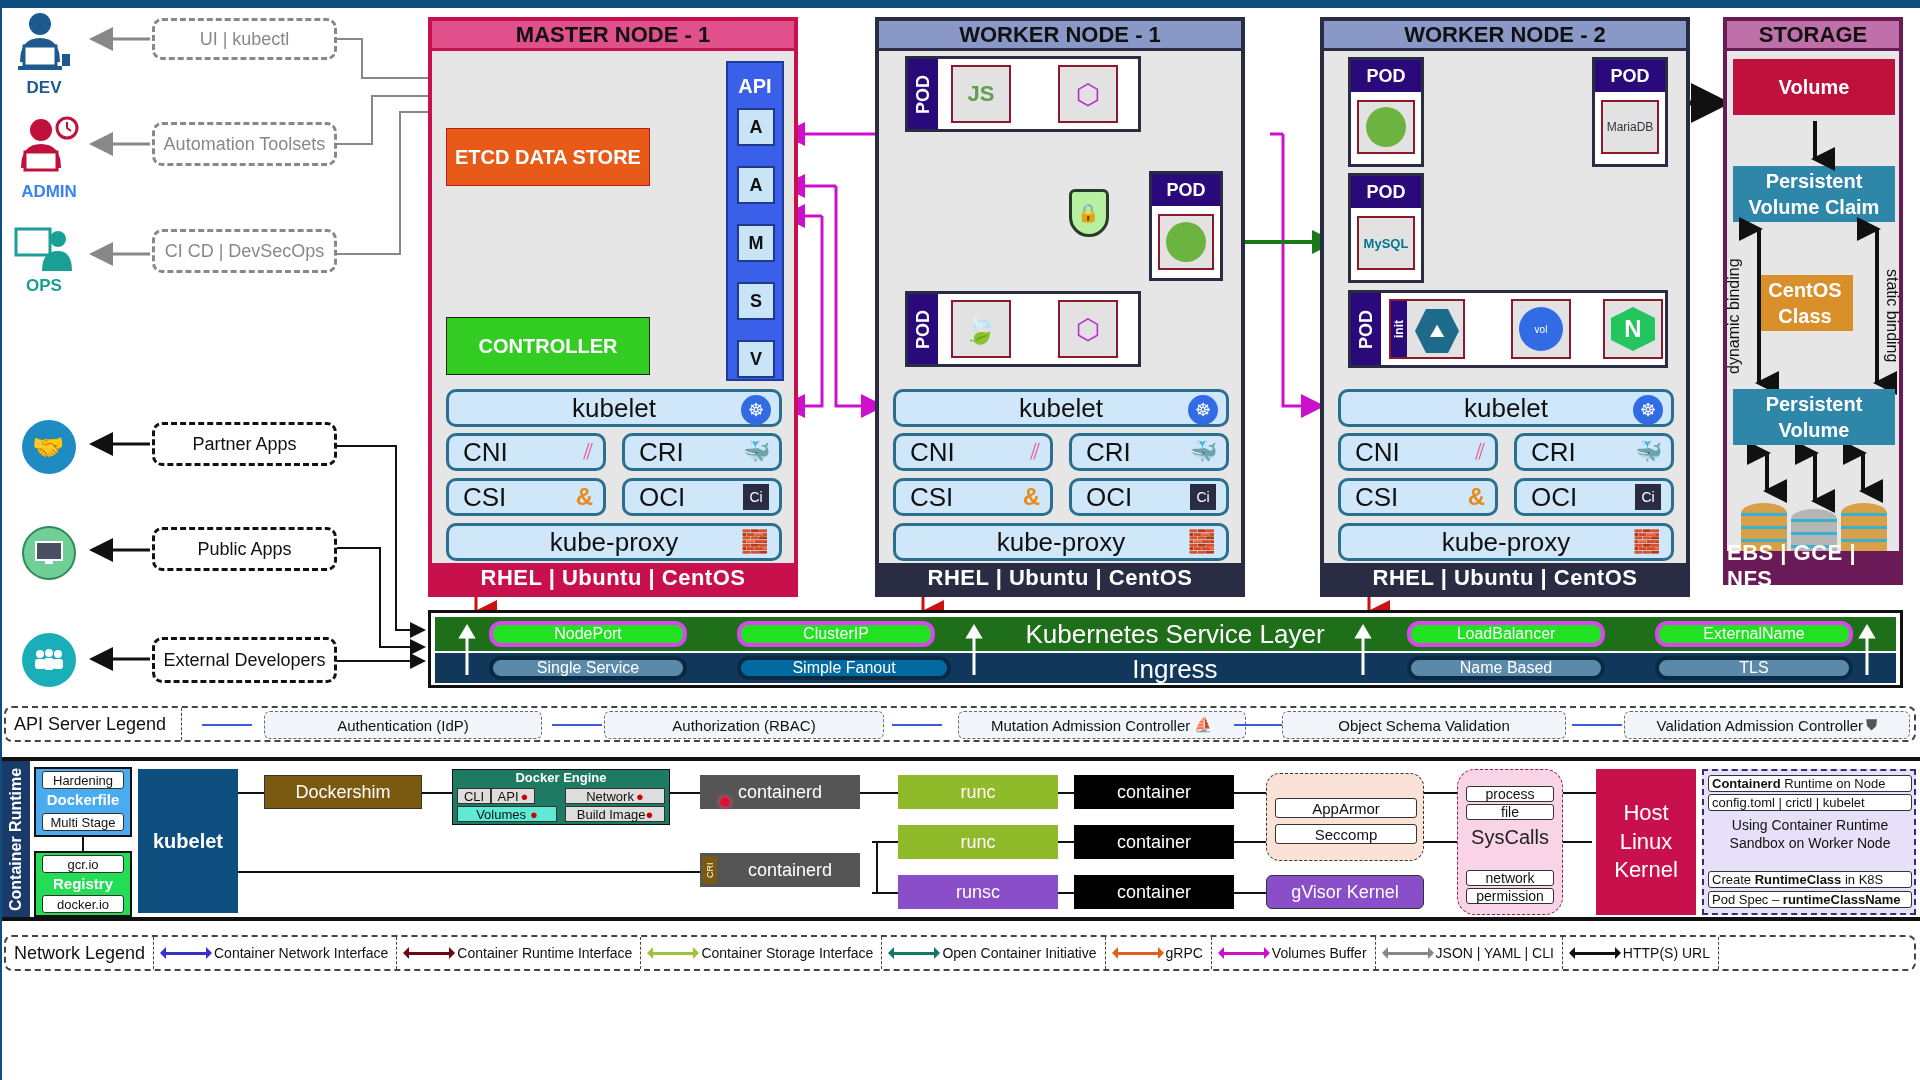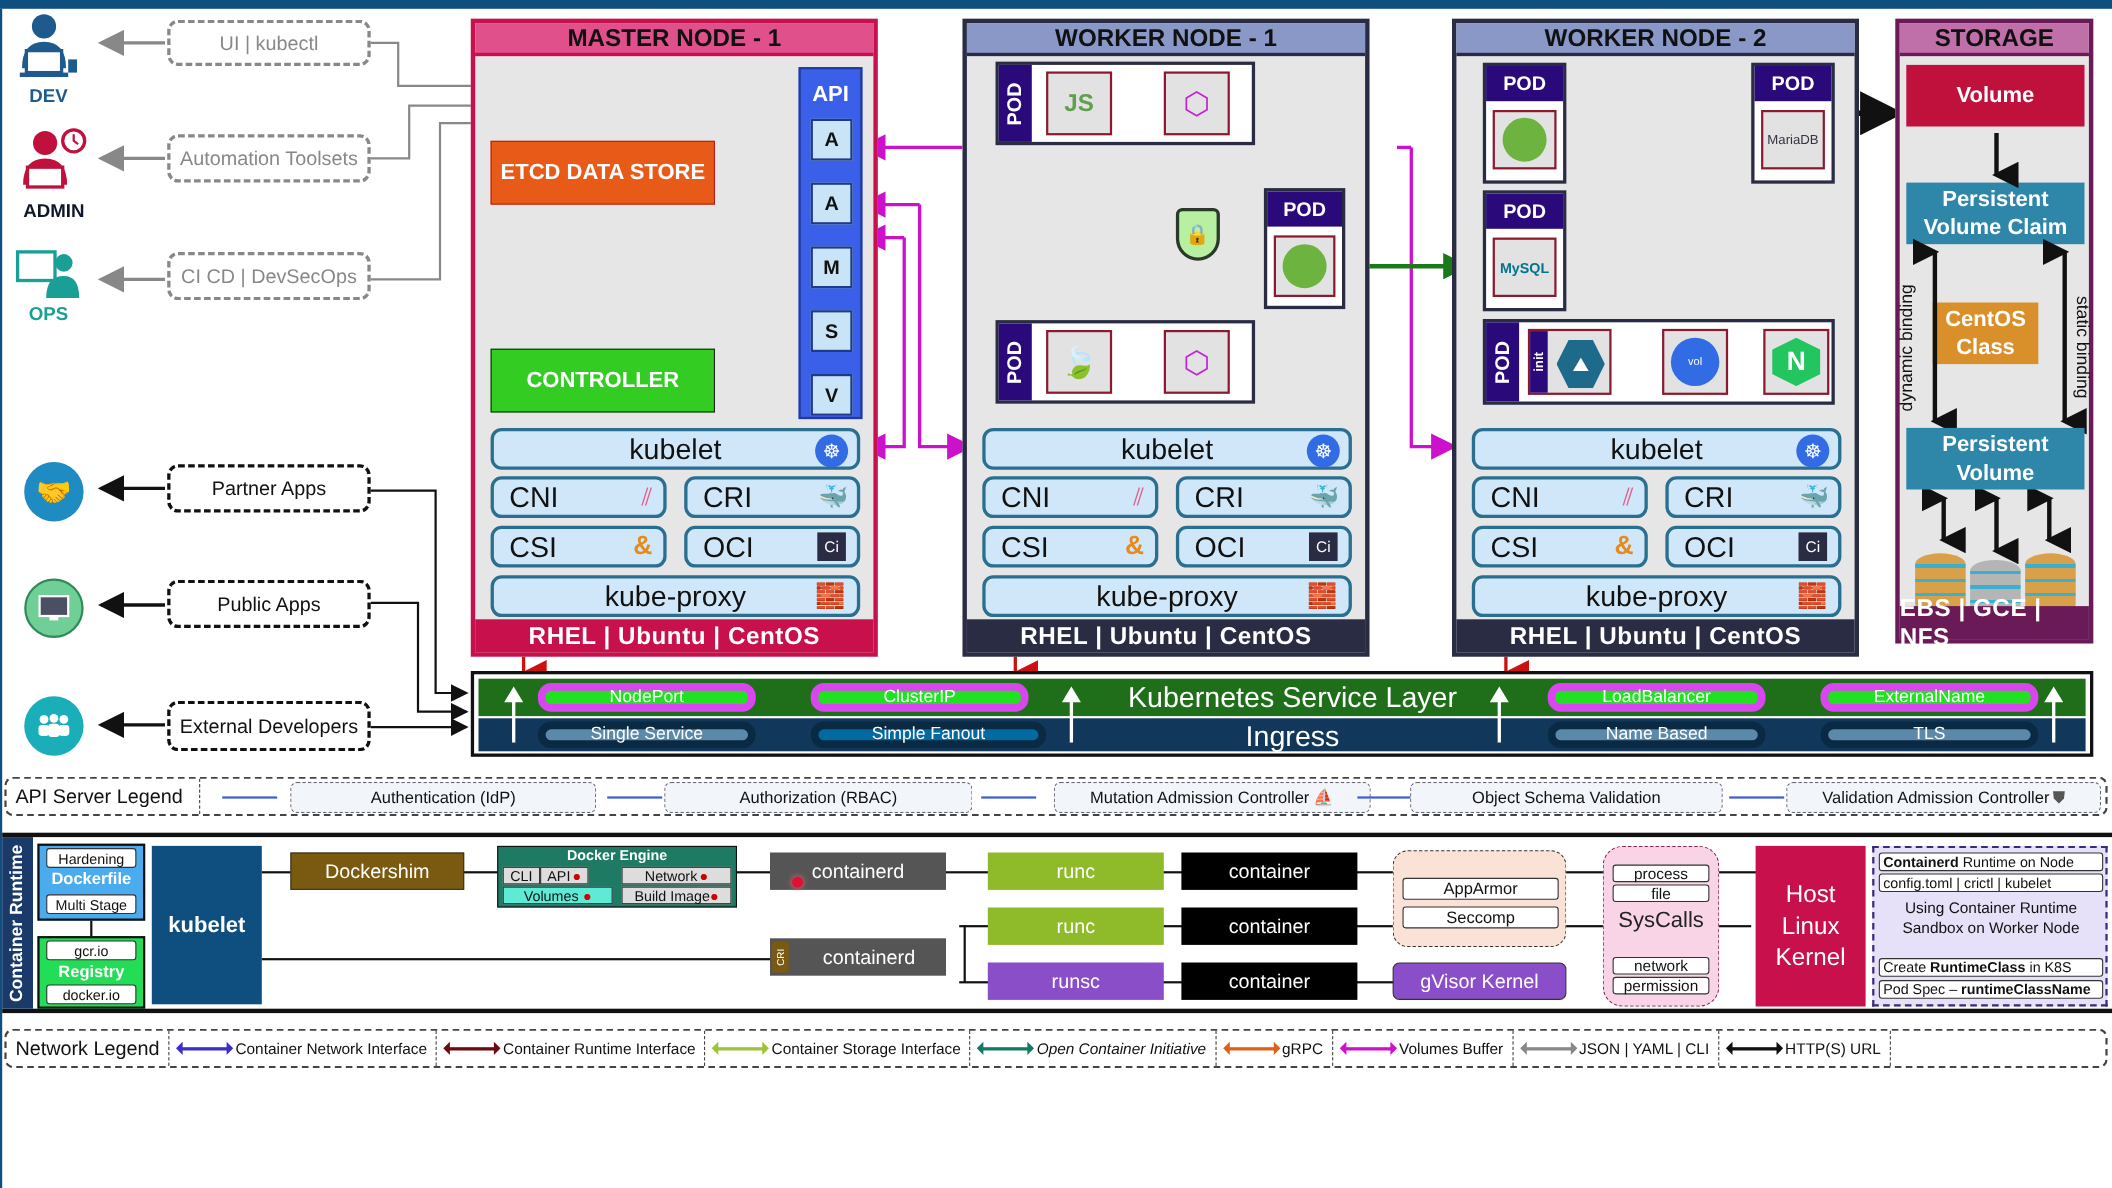--- a/index.html
+++ b/index.html
@@ -14,21 +14,21 @@
 .node-title{position:absolute;left:0;right:0;top:0;height:30px;display:flex;align-items:center;justify-content:center;font-weight:bold;font-size:22px;color:#111}
 .node-foot{position:absolute;left:0;right:0;bottom:0;height:30px;display:flex;align-items:center;justify-content:center;color:#fff;font-size:22px;font-weight:bold;letter-spacing:.5px}
 .comp{display:flex;align-items:center;justify-content:center;color:#fff;font-weight:bold;font-size:20px}
 .api{background:#3a5fe8;border:2px solid #223a9e}
 .apicell{background:#c9e4f7;border:2px solid #1e3a8a;color:#111;font-weight:bold;font-size:18px;display:flex;align-items:center;justify-content:center}
 .pill{background:#cfe7f8;border:3px solid #2a6f8f;border-radius:10px;display:flex;align-items:center;font-size:26px;color:#111;font-weight:500}
 .podv{background:#fff;border:3px solid #2a2c44}
 .podlbl{background:#2a0a7a;color:#fff;font-weight:bold;font-size:18px;display:flex;align-items:center;justify-content:center}
 .tile{background:#e2e2e2;border:2px solid #8b1a2e;display:flex;align-items:center;justify-content:center}
 .svc{border:3px solid #111;background:#fff}
-.svcbtn{border-radius:12px;display:flex;align-items:center;justify-content:center;color:#fff;font-size:16px;border:7px solid #d946ef}
+.svcbtn{border-radius:12px;display:flex;align-items:center;justify-content:center;color:#fff;font-size:16px;border:4px solid #d946ef}
 .legend{border:2px dashed #444;border-radius:8px;display:flex;align-items:center;font-size:15px;color:#111}
 .lgbox{border:1px dashed #667;border-radius:6px;background:#f2f6fb;display:flex;align-items:center;justify-content:center;font-size:15px;height:28px}
 .rt{border-top:4px solid #111;border-bottom:4px solid #111}
 .blk{display:flex;align-items:center;justify-content:center;color:#fff;font-size:18px}
 .wbox{background:#fff;border:1px solid #333;border-radius:3px;display:flex;align-items:center;justify-content:center;font-size:13px;color:#111}
 .icon{display:flex;align-items:center;justify-content:center}
 </style>
 </head>
 <body>
 
@@ -122,21 +122,21 @@
 <div class="abs persona" style="left:14px;top:112px;width:70px">
   <div class="icon" style="height:70px">
     <svg width="64" height="66" viewBox="0 0 64 66">
         <circle cx="24" cy="16" r="11" fill="#c0103c"></circle>
         <path d="M4,54 Q4,30 24,30 Q44,30 44,54z" fill="#c0103c"></path>
         <rect x="8" y="38" width="32" height="18" fill="#fff" stroke="#c0103c" stroke-width="3"></rect>
         <circle cx="50" cy="14" r="10" fill="none" stroke="#c0103c" stroke-width="3"></circle>
         <path d="M50,8 L50,14 L54,17" stroke="#c0103c" stroke-width="2" fill="none"></path>
       </svg>
   </div>
-  <div style="color:#0f172a">ADMIN</div>
+  <div style="color:#3b82f6">ADMIN</div>
 </div>
 <div class="abs persona" style="left:14px;top:222px;width:60px">
   <div class="icon" style="height:54px">
     <svg width="60" height="48" viewBox="0 0 60 48">
         <rect x="2" y="4" width="34" height="26" fill="#fff" stroke="#1a9f96" stroke-width="3"></rect>
         <circle cx="44" cy="14" r="8" fill="#1a9f96"></circle>
         <path d="M28,46 Q28,26 44,26 Q58,26 58,46z" fill="#1a9f96"></path>
       </svg>
   </div>
   <div style="color:#1a9f96">OPS</div>
@@ -513,21 +513,21 @@
         </span>
         <span>Container Runtime Interface</span>
       </div>
       <div style="display: flex; align-items: center; height: 100%; padding: 0px 8px; font-size: 14px; border-right: 1px dashed rgb(68, 68, 68);">
         <span style="display: inline-block; position: relative; width: 48px; height: 3px; background: rgb(158, 194, 58); margin-right: 4px;">
           <span style="position:absolute;left:-2px;top:-5px;border:6px solid transparent;border-right-color:#9ec23a;border-left:0"></span>
           <span style="position:absolute;right:-2px;top:-5px;border:6px solid transparent;border-left-color:#9ec23a;border-right:0"></span>
         </span>
         <span>Container Storage Interface</span>
       </div>
-      <div style="display: flex; align-items: center; height: 100%; padding: 0px 8px; font-size: 14px; border-right: 1px dashed rgb(68, 68, 68); font-style: italic;">
+      <div style="display: flex; align-items: center; height: 100%; padding: 0px 8px; font-size: 14px; border-right: 1px dashed rgb(68, 68, 68);">
         <span style="display: inline-block; position: relative; width: 48px; height: 3px; background: rgb(17, 122, 101); margin-right: 4px;">
           <span style="position:absolute;left:-2px;top:-5px;border:6px solid transparent;border-right-color:#117a65;border-left:0"></span>
           <span style="position:absolute;right:-2px;top:-5px;border:6px solid transparent;border-left-color:#117a65;border-right:0"></span>
         </span>
         <span>Open Container Initiative</span>
       </div>
       <div style="display: flex; align-items: center; height: 100%; padding: 0px 8px; font-size: 14px; border-right: 1px dashed rgb(68, 68, 68);">
         <span style="display: inline-block; position: relative; width: 48px; height: 3px; background: rgb(224, 96, 26); margin-right: 4px;">
           <span style="position:absolute;left:-2px;top:-5px;border:6px solid transparent;border-right-color:#e0601a;border-left:0"></span>
           <span style="position:absolute;right:-2px;top:-5px;border:6px solid transparent;border-left-color:#e0601a;border-right:0"></span>

